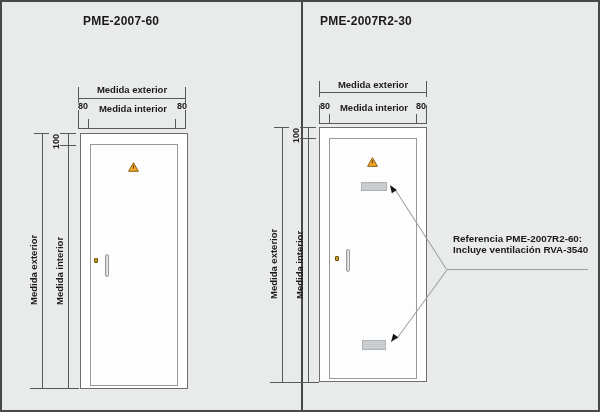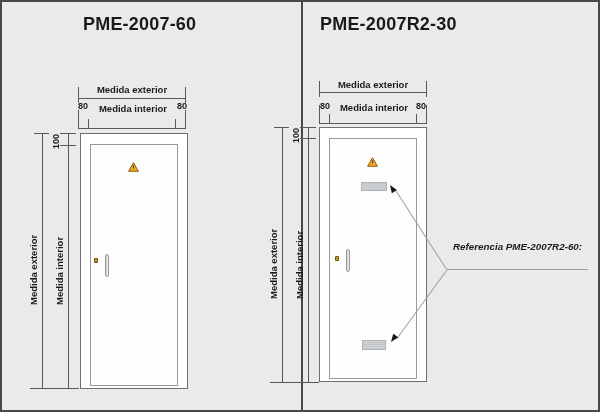--- a/index.html
+++ b/index.html
@@ -4,21 +4,21 @@
 <style>
   html,body { margin:0; padding:0; background:#fff; }
   #stage {
     position:relative; width:600px; height:412px;
     background:#e9eaea;
     border:2px solid #47484a; box-sizing:border-box;
     font-family:"Liberation Sans", sans-serif;
     overflow:hidden;
   }
   .t  { position:absolute; font-weight:bold; color:#1a1a1a; white-space:nowrap; }
-  .title { font-size:18px; letter-spacing:0.2px; }
+  .title { font-size:12px; letter-spacing:0.2px; }
   .dl { font-size:9.5px; text-align:center; }
   .num { font-size:9px; text-align:center; }
   .vt { font-size:9.5px; transform:rotate(-90deg); transform-origin:0 0; }
   .vnum { font-size:9px; transform:rotate(-90deg); transform-origin:0 0; }
   .ln { position:absolute; background:#58595b; }
   .divider { position:absolute; background:#47484a; }
   .frame { position:absolute; background:#ffffff; border:1px solid #6e6e70; box-sizing:border-box; }
   .leaf  { position:absolute; background:#fdfdfd; border:1px solid #97999b; box-sizing:border-box; }
   .grille{ position:absolute; background:repeating-linear-gradient(0deg,#c5c8cb 0 1px,#cfd2d5 1px 2px);
            border:1px solid #b0b3b6; box-sizing:border-box; }
@@ -113,18 +113,19 @@
     <div class="grille" style="left:360px; top:338px; width:24px; height:10px;"></div>
     <div class="lock" style="left:333px; top:254px;"></div>
     <div class="handle" style="left:344px; top:247px;"></div>
 
     <div class="leader" style="left:394px; top:188px; width:94px; transform:rotate(57.2deg);"></div>
     <div class="leader" style="left:394px; top:337px; width:87px; transform:rotate(-53.9deg);"></div>
     <div class="ah" style="left:388px; top:180px; transform:rotate(57deg);"></div>
     <div class="ah" style="left:389px; top:337px; transform:rotate(-54deg);"></div>
     <div class="ln" style="left:445px; top:267px; width:141px; height:1px; background:#9b9ea0;"></div>
 
-    <div class="callout" style="left:451px; top:240px;font-style:italic;">
+    <div class="callout" style="left:451px; top:232px;">
       <div>Referencia PME-2007R2-60:</div>
+      <div>Incluye ventilación RVA-3540</div>
     </div>
   </div>
 
 </div>
 
 </body></html>

